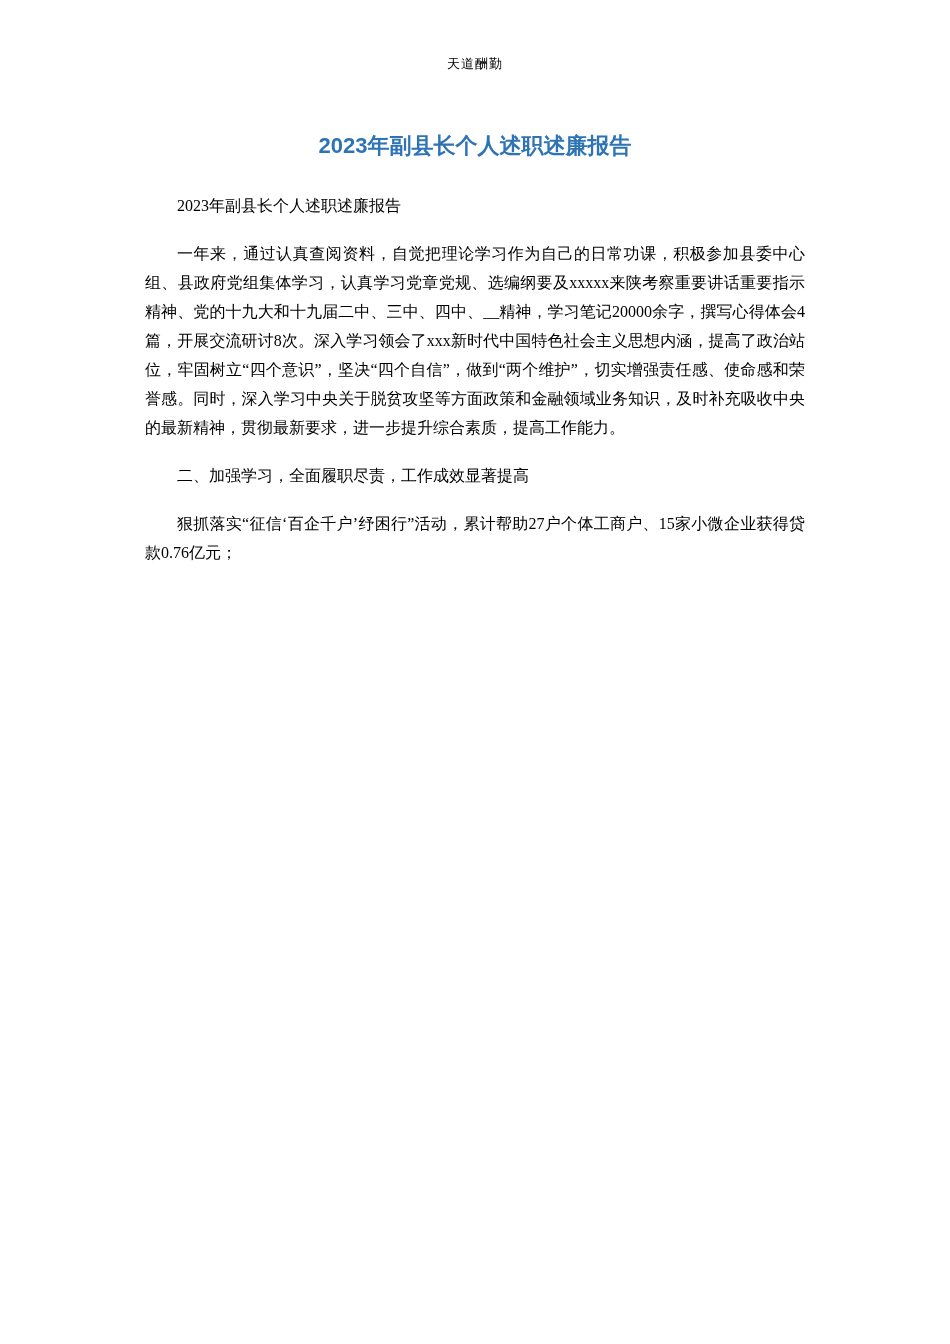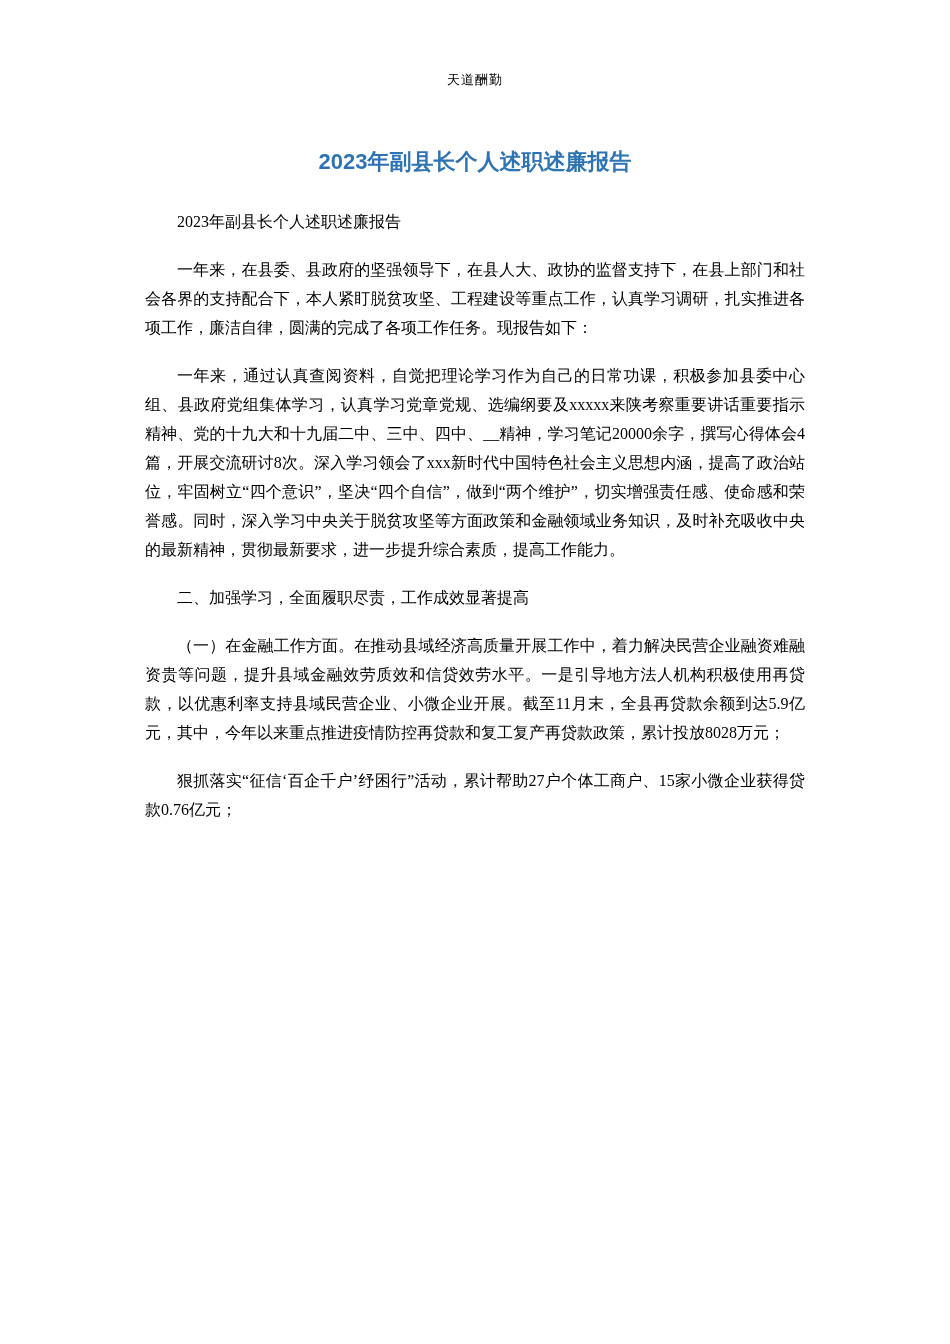--- a/index.html
+++ b/index.html
@@ -3,21 +3,21 @@
 <meta charset="utf-8">
 <style>
   * { margin: 0; padding: 0; box-sizing: border-box; }
   html, body { background: #ffffff; }
   .page {
     position: relative;
     width: 950px;
     min-height: 1344px;
     margin: 0 auto;
     background: #ffffff;
-    padding: 71px 145px 40px 145px;
+    padding: 55px 145px 40px 145px;
     font-family: "Liberation Serif", "DejaVu Serif", serif;
     color: #000000;
   }
   .doc-header {
     text-align: center;
     font-size: 13px;
     color: #000000;
     margin-bottom: 58px;
     letter-spacing: 1px;
   }
@@ -39,19 +39,17 @@
   }
 </style>
 </head>
 <body>
 
 <div class="page">
   <div class="doc-header">天道酬勤</div>
   <h1 class="doc-title">2023年副县长个人述职述廉报告</h1>
   <div class="body-text">
     <p>2023年副县长个人述职述廉报告</p>
-    <p>一年来，在县委、县政府的坚强领导下，在县人大、政协的监督支持下，在县上部门和社会各界的支持配合下，本人紧盯脱贫攻坚、工程建设等重点工作，认真学习调研，扎实推进各项工作，廉洁自律，圆满的完成了各项工作任务。现报告如下：</p>
     <p>一年来，通过认真查阅资料，自觉把理论学习作为自己的日常功课，积极参加县委中心组、县政府党组集体学习，认真学习党章党规、选编纲要及xxxxx来陕考察重要讲话重要指示精神、党的十九大和十九届二中、三中、四中、__精神，学习笔记20000余字，撰写心得体会4篇，开展交流研讨8次。深入学习领会了xxx新时代中国特色社会主义思想内涵，提高了政治站位，牢固树立“四个意识”，坚决“四个自信”，做到“两个维护”，切实增强责任感、使命感和荣誉感。同时，深入学习中央关于脱贫攻坚等方面政策和金融领域业务知识，及时补充吸收中央的最新精神，贯彻最新要求，进一步提升综合素质，提高工作能力。</p>
     <p>二、加强学习，全面履职尽责，工作成效显著提高</p>
-    <p>（一）在金融工作方面。在推动县域经济高质量开展工作中，着力解决民营企业融资难融资贵等问题，提升县域金融效劳质效和信贷效劳水平。一是引导地方法人机构积极使用再贷款，以优惠利率支持县域民营企业、小微企业开展。截至11月末，全县再贷款余额到达5.9亿元，其中，今年以来重点推进疫情防控再贷款和复工复产再贷款政策，累计投放8028万元；</p>
     <p>狠抓落实“征信‘百企千户’纾困行”活动，累计帮助27户个体工商户、15家小微企业获得贷款0.76亿元；</p>
   </div>
 </div>
 
 </body></html>

